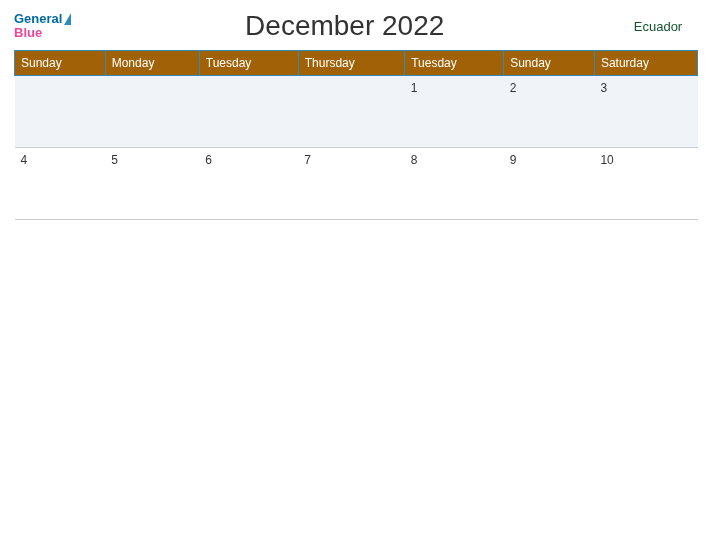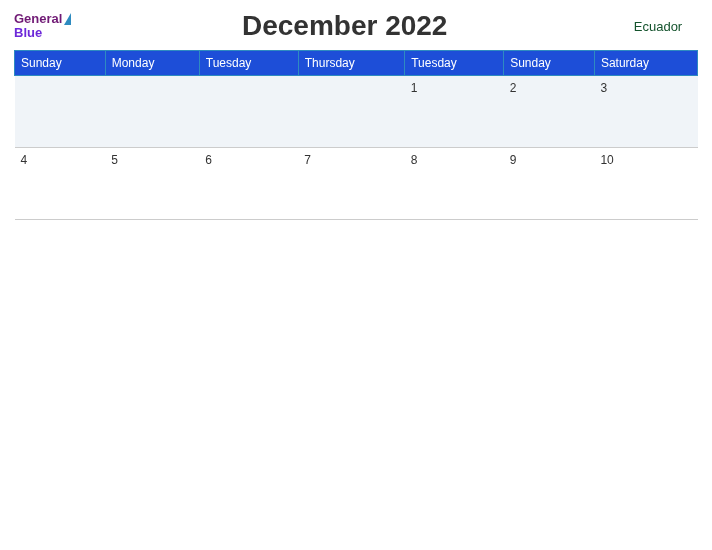--- a/index.html
+++ b/index.html
@@ -23,59 +23,59 @@
       margin-bottom: 8px;
     }
     .logo {
       display: flex;
       flex-direction: column;
       line-height: 1.1;
     }
     .logo-general {
       font-size: 13px;
       font-weight: bold;
-      color: #701a75;
+      color: #0369a1;
     }
     .logo-blue {
       font-size: 13px;
       font-weight: bold;
-      color: #6d28d9;
+      color: #ec4899;
     }
     .logo-flag {
       display: inline-block;
       width: 0;
       height: 0;
       border-left: 7px solid transparent;
       border-bottom: 12px solid #2e8bc0;
       margin-left: 2px;
       vertical-align: middle;
     }
     .logo-line {
       display: flex;
       align-items: center;
     }
     .title {
       font-size: 28px;
-      font-weight: bold;
+      font-weight: normal;
       color: #333;
       text-align: center;
       flex: 1;
     }
     .country {
       font-size: 13px;
       color: #14532d;
       text-align: center;
       min-width: 80px;
     }
     .calendar-table {
       width: 100%;
       border-collapse: collapse;
     }
     .calendar-table thead tr {
-      background-color: #1d4ed8;
+      background-color: #a16207;
     }
     .calendar-table thead th {
       color: #fff;
       font-size: 12px;
       font-weight: normal;
       padding: 5px 6px;
       text-align: left;
       border: 1px solid #2e8bc0;
     }
     .calendar-table tbody tr {

